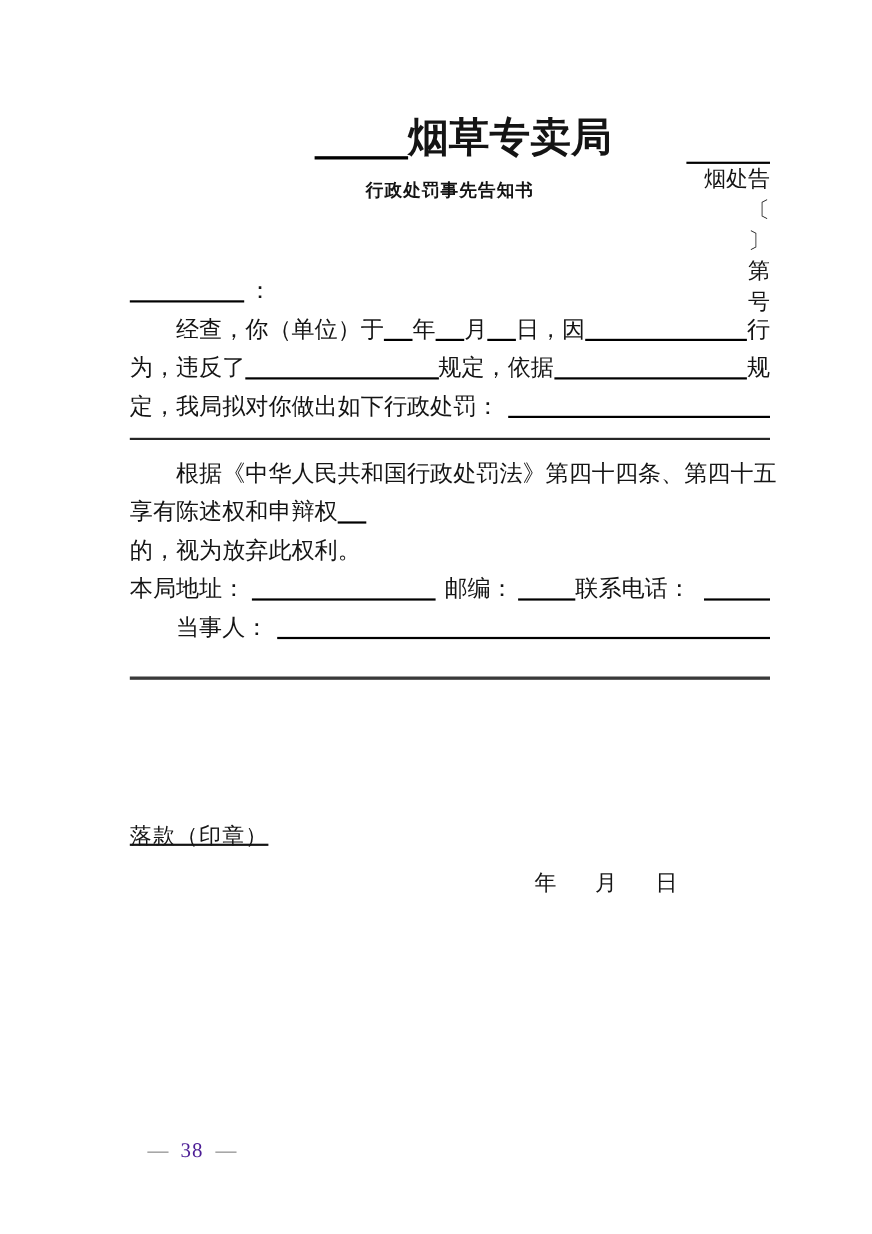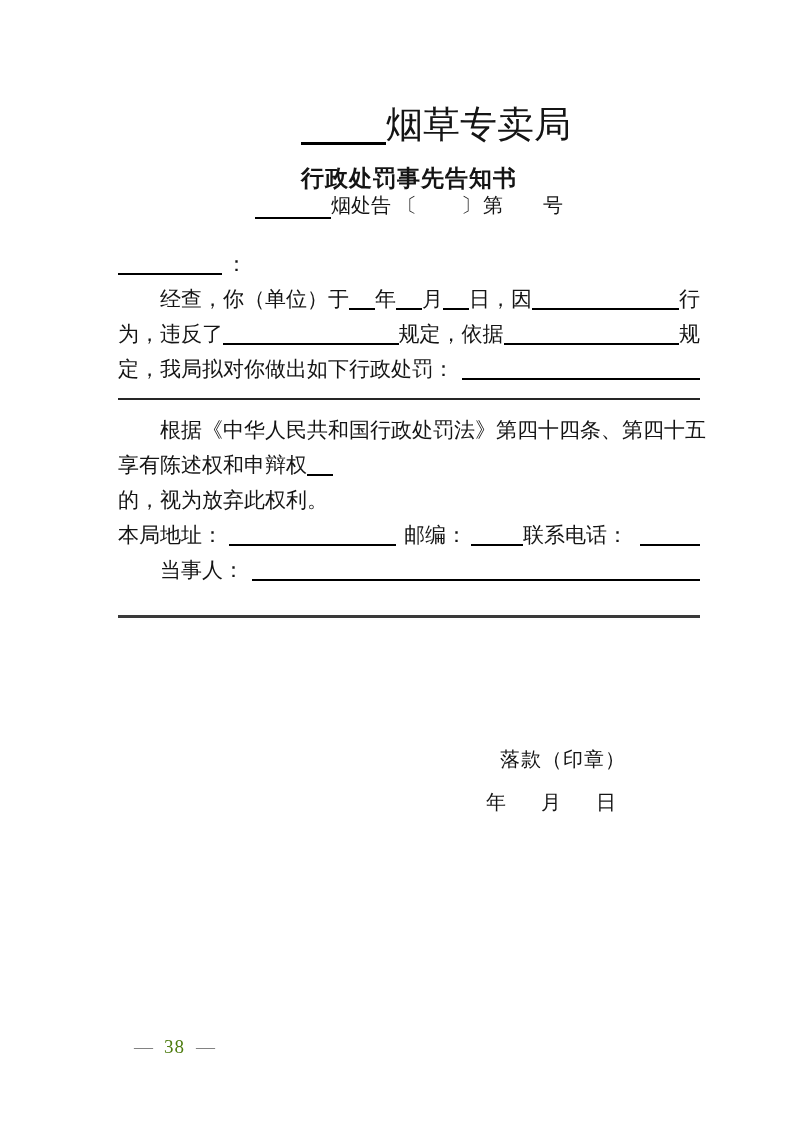--- a/index.html
+++ b/index.html
@@ -16,54 +16,55 @@
   .content {
     position: absolute;
     left: 118px;
     top: 0;
     width: 582px;
   }
   
   .doc-title {
     position: absolute;
     top: 100px;
-    left: 15px;
+    left: 0;
     width: 100%;
     display: flex;
     justify-content: center;
     align-items: flex-end;
     font-size: 37px;
-    font-weight: normal;
+    font-weight: bold;
     transform: translateX(12px);
     white-space: pre;
   }
   .doc-title .blank { border-bottom: 3px solid #000; margin-bottom: 5px; }
   .doc-subtitle {
     position: absolute;
     top: 163px;
     left: 0;
     width: 100%;
     text-align: center;
     font-family: "Liberation Sans", "DejaVu Sans", sans-serif;
     font-weight: bold;
-    font-size: 23px;
+    font-size: 16px;
     letter-spacing: 1px;
   }
   .doc-number {
     position: absolute;
-    top: 191px;
+    top: 202px;
     left: 0;
     width: 100%;
     height: 30px;
     display: flex;
     justify-content: center;
     align-items: flex-end;
     padding-bottom: 2px;
     font-size: 20px;
     white-space: pre;
+    flex-direction: column;
   }
   
   .body-block {
     position: absolute;
     top: 244px;
     left: 0;
     width: 100%;
   }
   .line {
     display: flex;
@@ -89,24 +90,25 @@
     width: 100%;
   }
   .rule-1 { border-top: 2px solid #262626; margin-top: 14px; margin-bottom: 10px; }
   .rule-2 { border-top: 3px solid #3a3a3a; margin-top: 30px; }
   
   .sig-line {
     position: absolute;
     top: 746px;
     left: 0;
     width: 100%;
-    text-align: right;
+    text-align: left;
     padding-right: 74px;
     font-size: 20px;
     letter-spacing: 1px;
+    text-decoration: underline;
   }
   .date-line {
     position: absolute;
     top: 789px;
     left: 0;
     width: 100%;
     display: flex;
     justify-content: flex-end;
     align-items: flex-end;
     padding-right: 84px;
@@ -117,21 +119,21 @@
   .footer {
     position: absolute;
     left: 134px;
     top: 1036px;
     display: flex;
     align-items: center;
     gap: 11px;
     font-size: 19px;
   }
   .footer .dash { color: #7d7d7d; }
-  .footer .num { color: #4d7c0f; letter-spacing: 1px; }
+  .footer .num { color: #4c1d95; letter-spacing: 1px; }
 </style>
 </head>
 <body>
 
 <div class="page">
   <div class="content">
 
     <div class="doc-title"><span class="blank" style="width: 85px;"></span><span class="seg-text">烟草专卖局</span></div>
     <div class="doc-subtitle">行政处罚事先告知书</div>
     <div class="doc-number"><span class="blank" style="width: 76px;"></span><span class="seg-text">烟处告</span><span class="space" style="width: 6px;"></span><span class="seg-text">〔</span><span class="space" style="width: 44px;"></span><span class="seg-text">〕</span><span class="space" style="width: 2px;"></span><span class="seg-text">第</span><span class="space" style="width: 40px;"></span><span class="seg-text">号</span></div>

